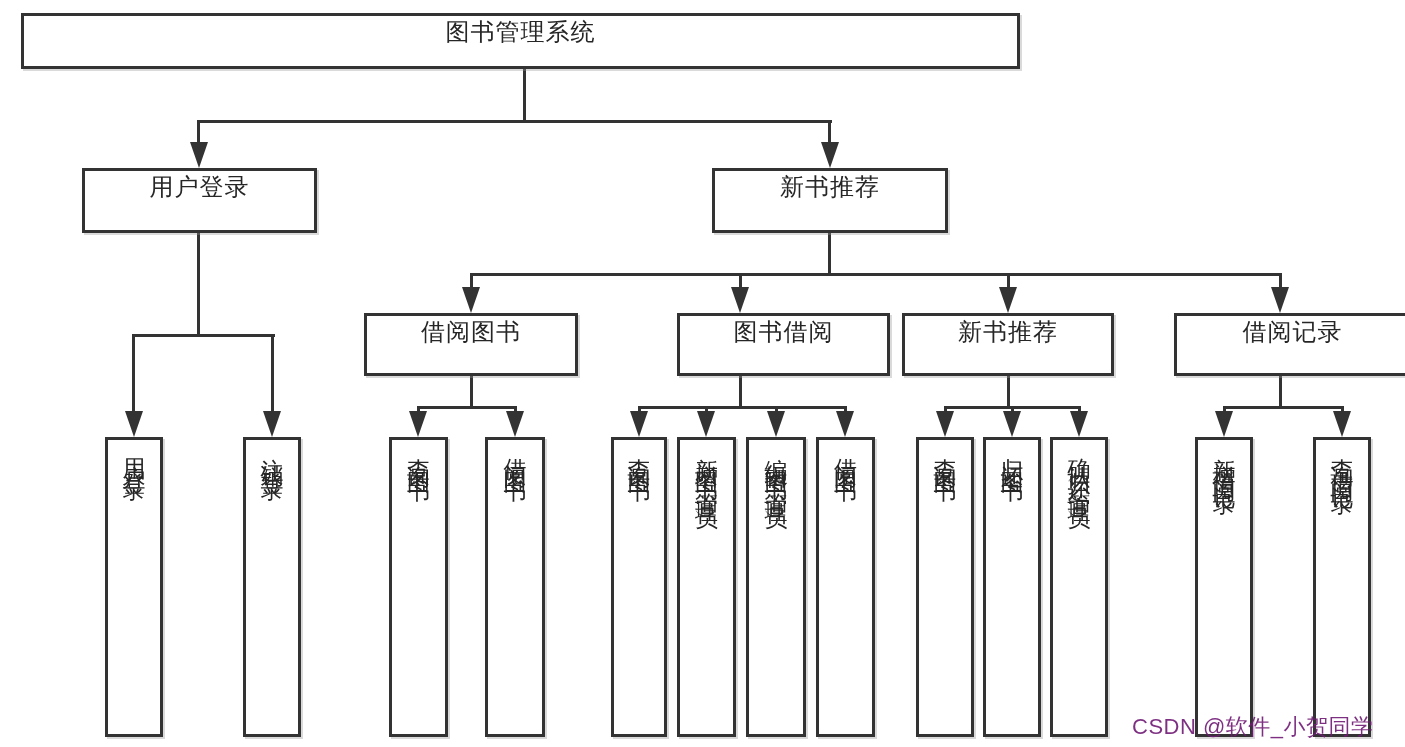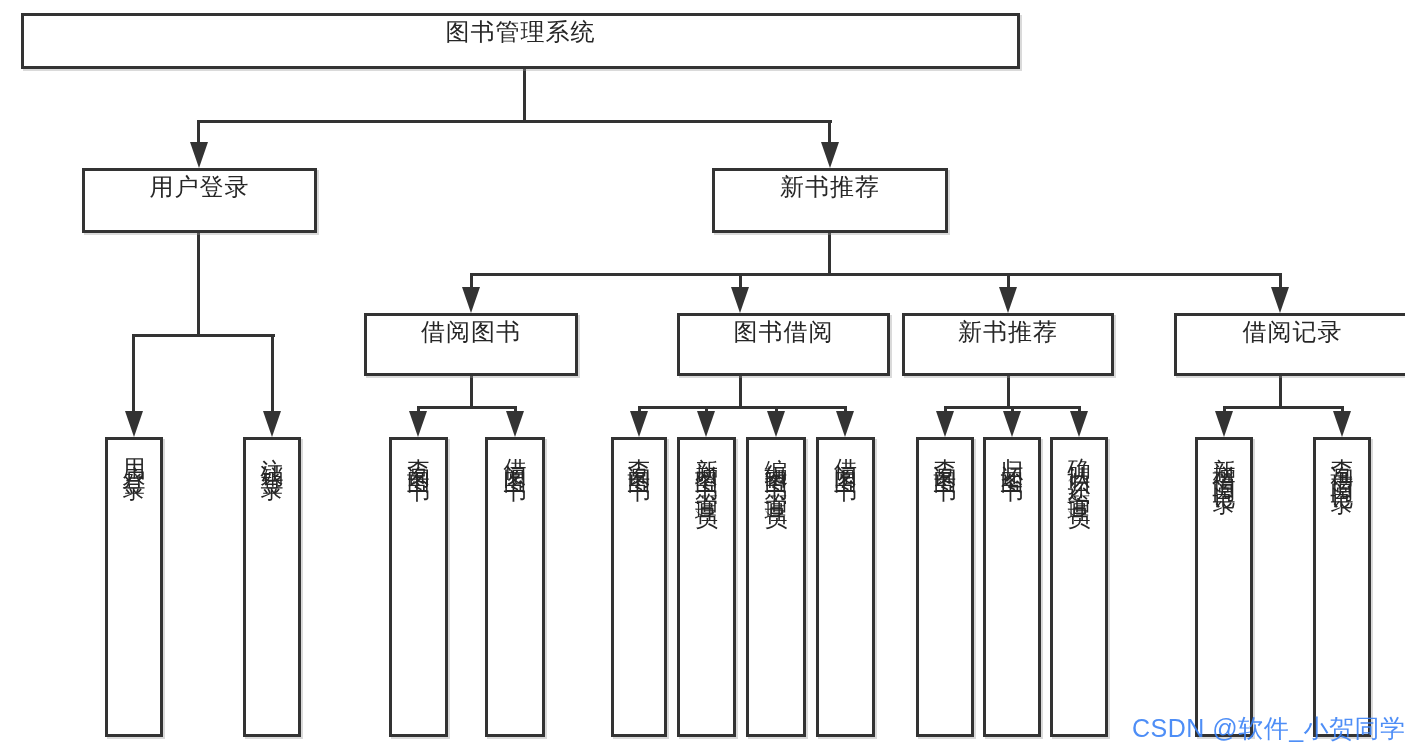--- a/index.html
+++ b/index.html
@@ -45,22 +45,22 @@
     width: 0;
     height: 0;
     border-left: 9px solid transparent;
     border-right: 9px solid transparent;
     border-top: 26px solid #333333;
   }
   .watermark {
     position: absolute;
     left: 1132px;
     top: 712px;
-    font-size: 25px;
-    color: #3b82f6;
+    font-size: 22px;
+    color: #701a75;
     letter-spacing: 0.5px;
     white-space: nowrap;
     z-index: 5;
     opacity: 0.9;
   }
 </style>
 </head>
 <body>
 
 <div class="canvas">

